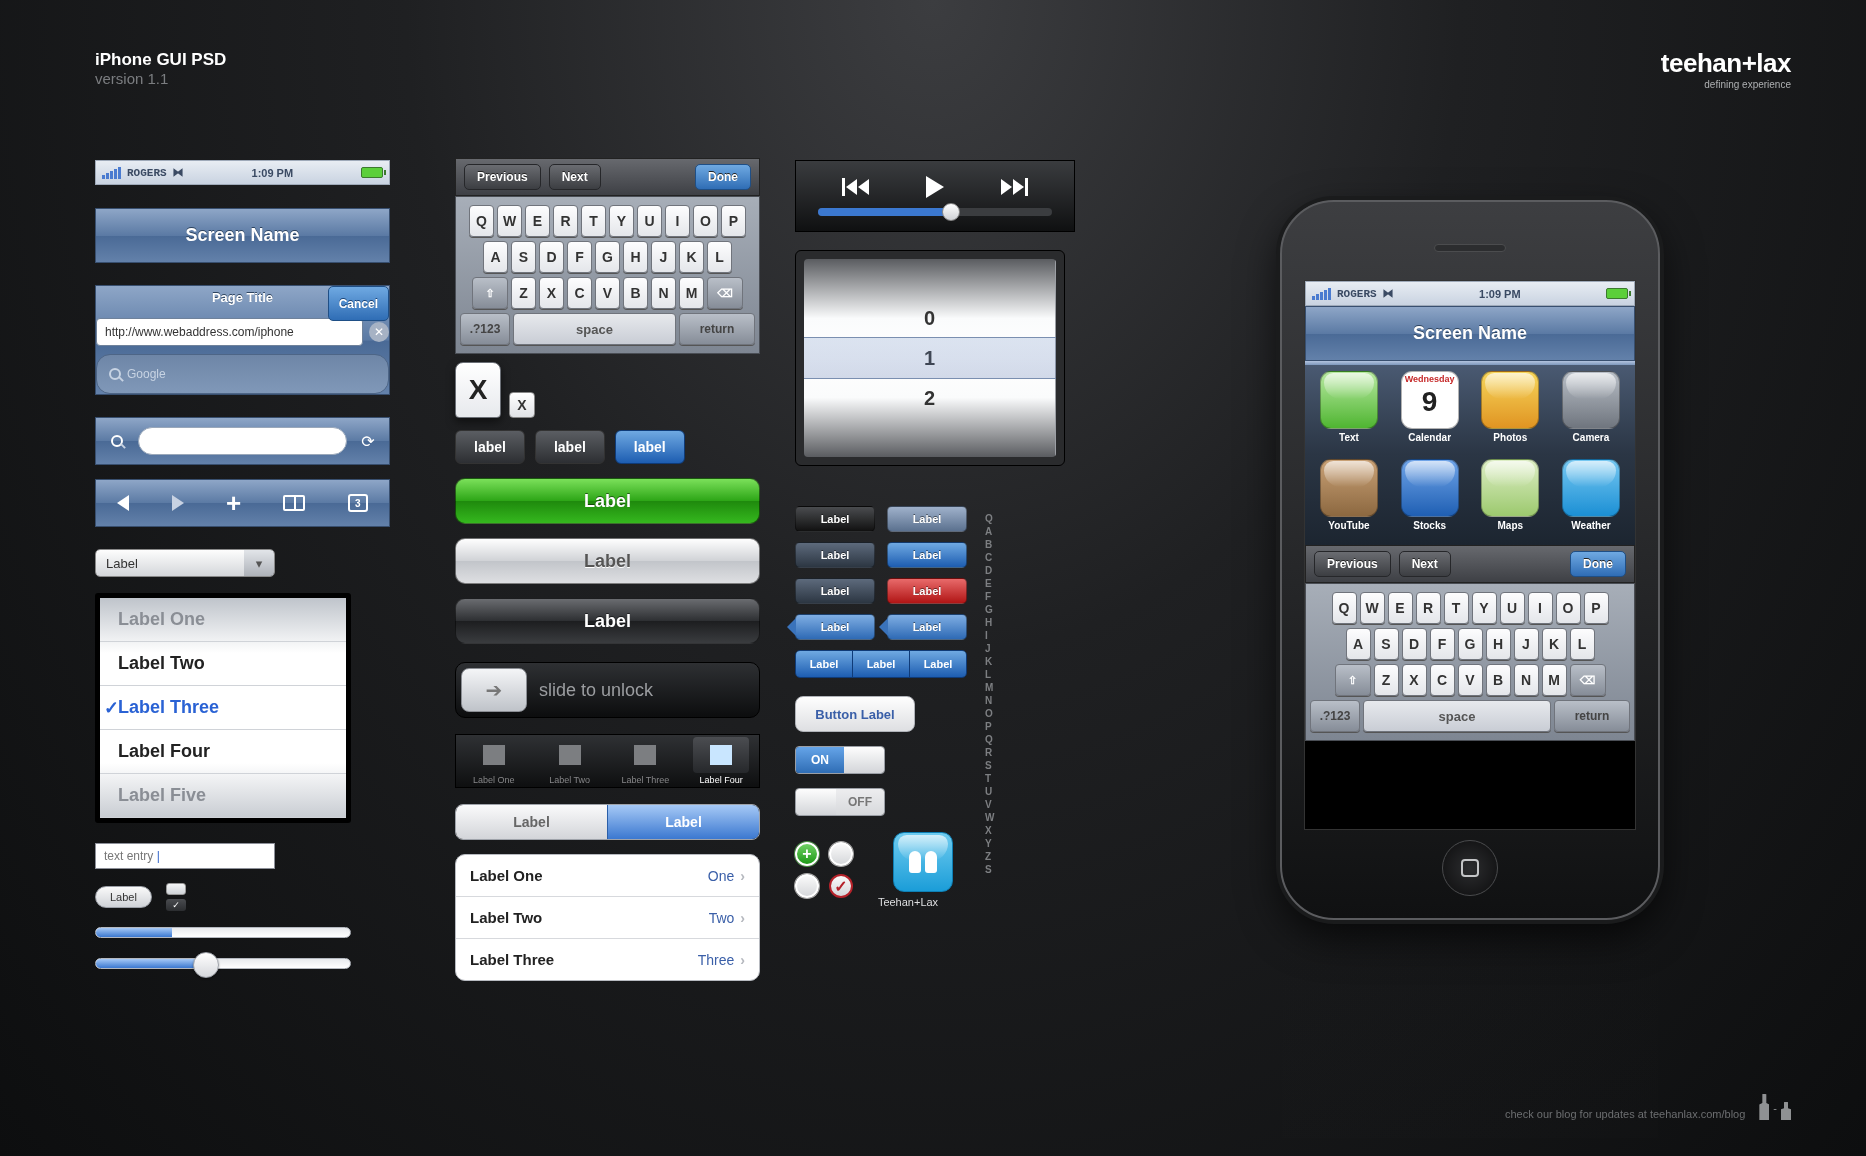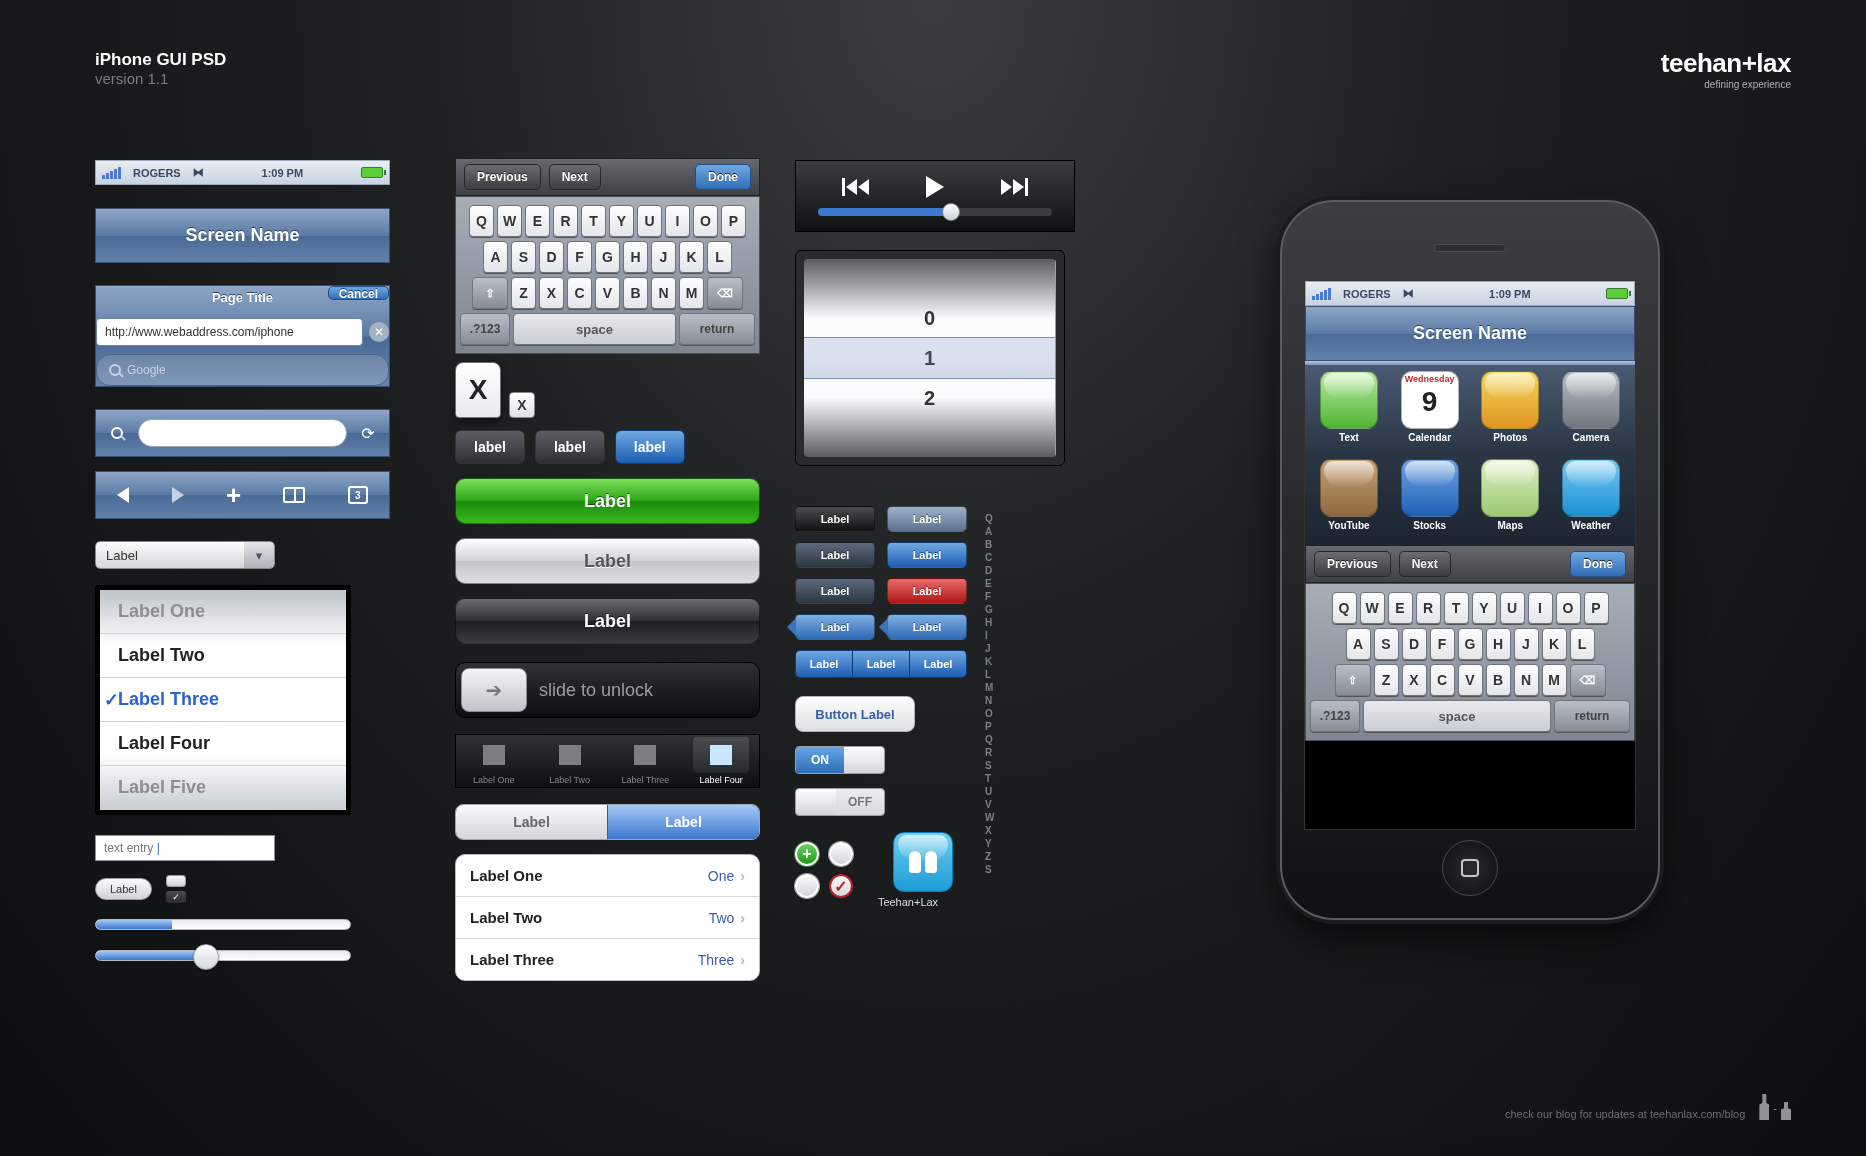--- a/index.html
+++ b/index.html
@@ -27,21 +27,21 @@
 
   
   .statusbar {
     height: 25px; width: 295px;
     background: linear-gradient(#e8edf3,#c9d3e1);
     border: 1px solid #9faab9;
     display: flex; align-items: center; justify-content: space-between;
     font-size: 11px; font-weight: bold; color: #3a4a63;
     padding: 0 6px;
   }
-  .statusbar .left { display:flex; align-items:center; gap:12px; }
+  .statusbar .left { display:flex; align-items:center; gap:6px;font-family:Liberation Mono, monospace; }
   .sig-bars { display:inline-flex; align-items:flex-end; gap:1px; }
   .sig-bars span { width:3px; background:#4a7bd0; }
   .battery { width:22px;height:11px;border:1px solid #3b7a2e;border-radius:2px;position:relative;background:#5bcf3a; }
   .battery::after{content:"";position:absolute;right:-4px;top:2px;width:2px;height:5px;background:#3b7a2e;}
 
   .navbar {
     margin-top: 23px; height: 55px;
     background: linear-gradient(#8ea6c7,#5b7aa4 50%,#4a6a96 51%,#6381aa);
     border: 1px solid #384f6f; border-radius: 0;
     display:flex;align-items:center;justify-content:center;
@@ -49,25 +49,25 @@
   }
 
   .panel {
     margin-top: 22px;
     background: linear-gradient(#8ea6c7,#5b7aa4 50%,#4a6a96 51%,#6381aa);
     border: 1px solid #384f6f;
     position:relative;
   }
   .panel .pt-row{display:flex;align-items:center;justify-content:center;position:relative;height:22px;}
   .page-title{font-size:13px;font-weight:bold;color:#fff;text-shadow:0 -1px #2e445f;}
-  .cancel-btn{position:absolute;right:0;top:0;height:14px;padding:0 10px;font-size:12px;font-weight:bold;color:#fff;background:linear-gradient(#6fa9e2,#2f6db5);border:1px solid #1f4f86;border-radius:5px;text-shadow:0 -1px #1b4375;}
+  .cancel-btn{position:absolute;right:0;top:0;height:35px;padding:0 10px;font-size:12px;font-weight:bold;color:#fff;background:linear-gradient(#6fa9e2,#2f6db5);border:1px solid #1f4f86;border-radius:5px;text-shadow:0 -1px #1b4375;}
   .url-row{margin-top:10px;display:flex;align-items:center;gap:6px;}
   .url-row input{flex:1;height:28px;border-radius:4px;border:1px solid #6f829b;padding:0 8px;font-size:12px;color:#333;}
   .clear-ic{width:20px;height:20px;border-radius:50%;background:#a6b2c4;color:#fff;display:flex;align-items:center;justify-content:center;font-size:12px;}
-  .search-pill{margin-top:8px;height:32px;border-radius:14px;background:linear-gradient(#6e86a7,#8098b8);border:1px solid #4d6586;display:flex;align-items:center;gap:6px;padding:0 12px;color:#c7d3e3;font-size:12px;}
+  .search-pill{margin-top:8px;height:40px;border-radius:14px;background:linear-gradient(#6e86a7,#8098b8);border:1px solid #4d6586;display:flex;align-items:center;gap:6px;padding:0 12px;color:#c7d3e3;font-size:12px;}
   .mag{width:12px;height:12px;border:2px solid #c7d3e3;border-radius:50%;position:relative;}
   .mag::after{content:"";position:absolute;width:6px;height:2px;background:#c7d3e3;transform:rotate(45deg);right:-5px;bottom:-2px;}
 
   .toolbar{margin-top:22px;height:48px;background:linear-gradient(#8ea6c7,#5b7aa4 50%,#4a6a96 51%,#6381aa);border:1px solid #384f6f;display:flex;align-items:center;padding:0 10px;gap:10px;}
   .toolbar input{flex:1;height:28px;border-radius:14px;border:1px solid #9aa8ba;padding:0 10px;}
   .tb-ic{width:22px;height:22px;display:flex;align-items:center;justify-content:center;color:#fff;}
 
   .toolbar2{margin-top:14px;height:48px;background:linear-gradient(#8ea6c7,#5b7aa4 50%,#4a6a96 51%,#6381aa);border:1px solid #384f6f;display:flex;align-items:center;justify-content:space-around;}
   .tri{width:0;height:0;}
   .tri.l{border-top:8px solid transparent;border-bottom:8px solid transparent;border-right:12px solid #fff;}

